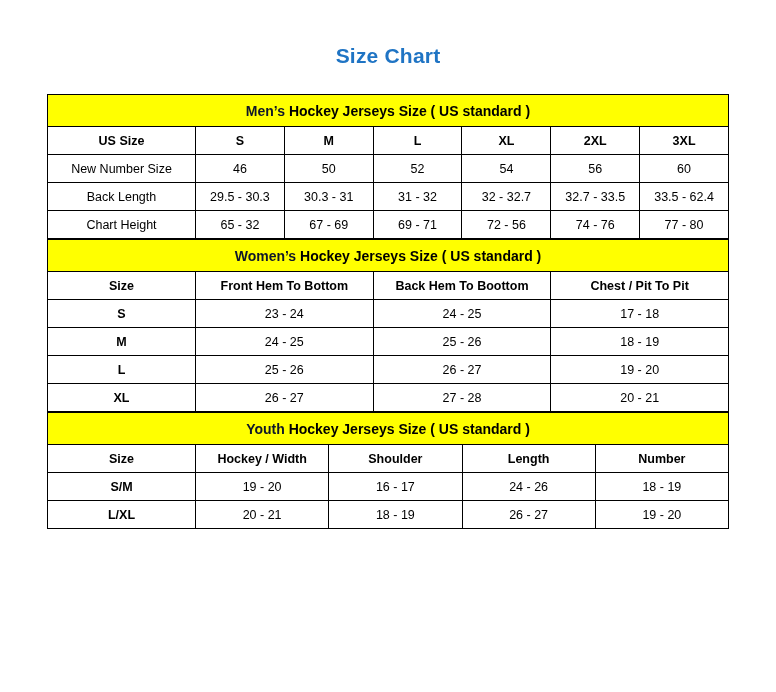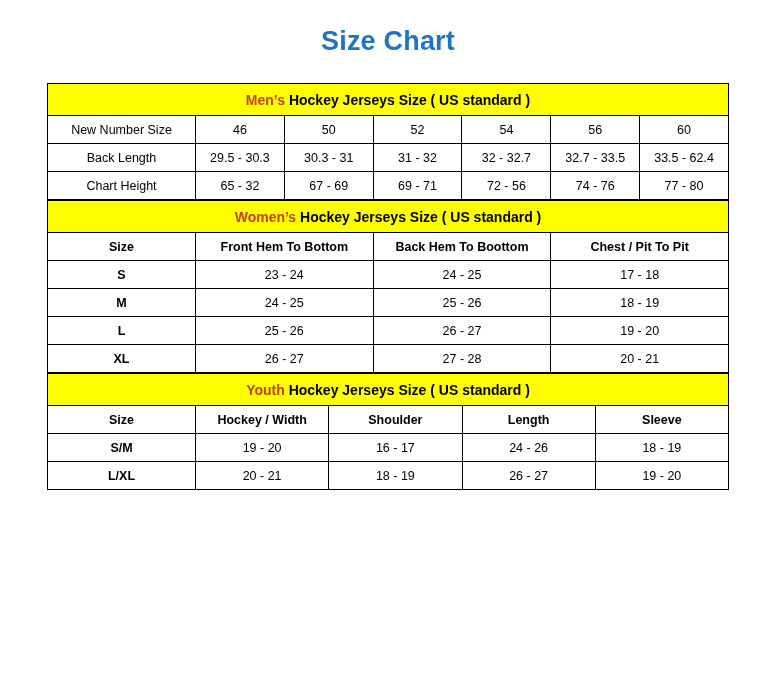--- a/index.html
+++ b/index.html
@@ -16,23 +16,23 @@
   }
   .page {
     position: relative;
     width: 776px;
     height: 692px;
     box-sizing: border-box;
   }
   .title {
     text-align: center;
     color: #1f74c4;
-    font-size: 27px;
-    font-weight: bold;
-    padding-top: 26px;
+    font-size: 21px;
+    font-weight: bold;
+    padding-top: 44px;
     letter-spacing: 0.2px;
   }
   .tables-wrap {
     margin: 0 auto;
     width: 682px;
     padding-top: 26px;
   }
   table {
     border-collapse: collapse;
     width: 100%;
@@ -48,21 +48,21 @@
     font-weight: normal;
     background: #ffffff;
   }
   .section-head td {
     background: #ffff00;
     font-weight: bold;
     font-size: 14px;
     height: 31px;
   }
   .section-head .accent {
-    color: #c2410c;
+    color: #0f172a;
   }
   .colhead td {
     font-weight: bold;
   }
   .rowlabel {
     font-weight: normal;
   }
   .rowlabel-bold {
     font-weight: bold;
   }
@@ -85,20 +85,29 @@
           <col>
           <col>
           <col>
           <col>
           <col>
           <col>
       </colgroup>
       <tbody>
         <tr class="section-head">
           <td colspan="7"><span class="accent">Men’s</span><span> Hockey Jerseys Size ( US standard )</span></td>
+        </tr>
+        <tr class="colhead">
+          <td>US Size</td>
+          <td>S</td>
+          <td>M</td>
+          <td>L</td>
+          <td>XL</td>
+          <td>2XL</td>
+          <td>3XL</td>
         </tr>
         <tr>
           <td class="rowlabel">New Number Size</td>
           <td>46</td>
           <td>50</td>
           <td>52</td>
           <td>54</td>
           <td>56</td>
           <td>60</td>
         </tr>
@@ -177,21 +186,21 @@
       </colgroup>
       <tbody>
         <tr class="section-head">
           <td colspan="5"><span class="accent">Youth</span><span> Hockey Jerseys Size ( US standard )</span></td>
         </tr>
         <tr class="colhead">
           <td>Size</td>
           <td>Hockey / Width</td>
           <td>Shoulder</td>
           <td>Length</td>
-          <td>Sleeve</td>
+          <td>Number</td>
         </tr>
         <tr>
           <td class="rowlabel-bold">S/M</td>
           <td>19 - 20</td>
           <td>16 - 17</td>
           <td>24 - 26</td>
           <td>18 - 19</td>
         </tr>
         <tr>
           <td class="rowlabel-bold">L/XL</td>

